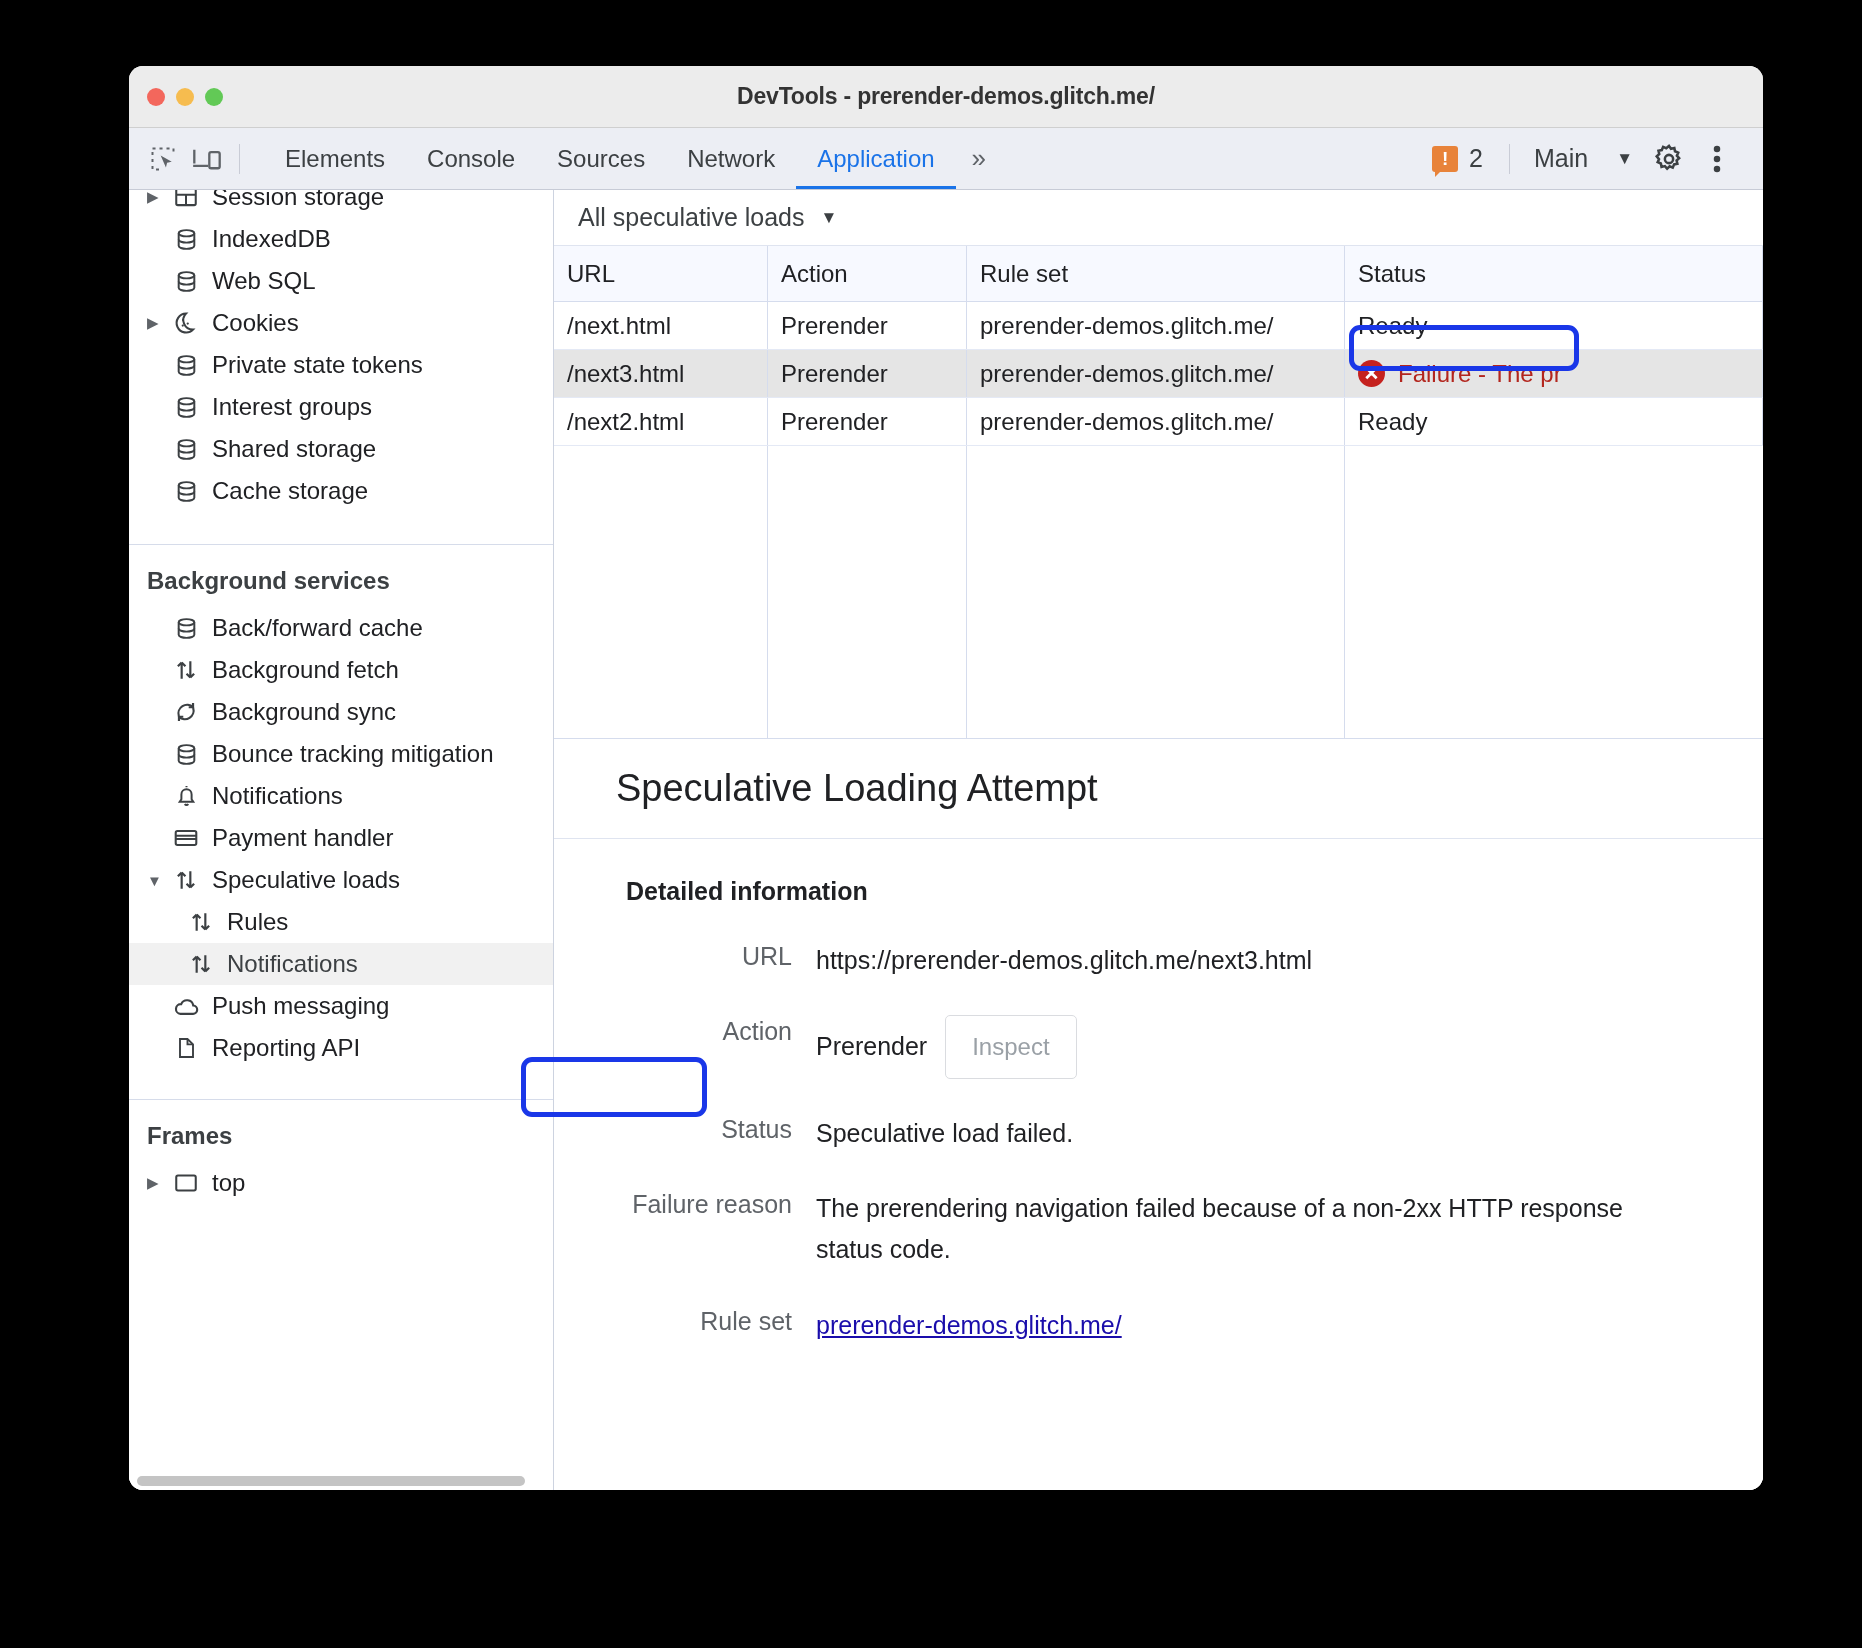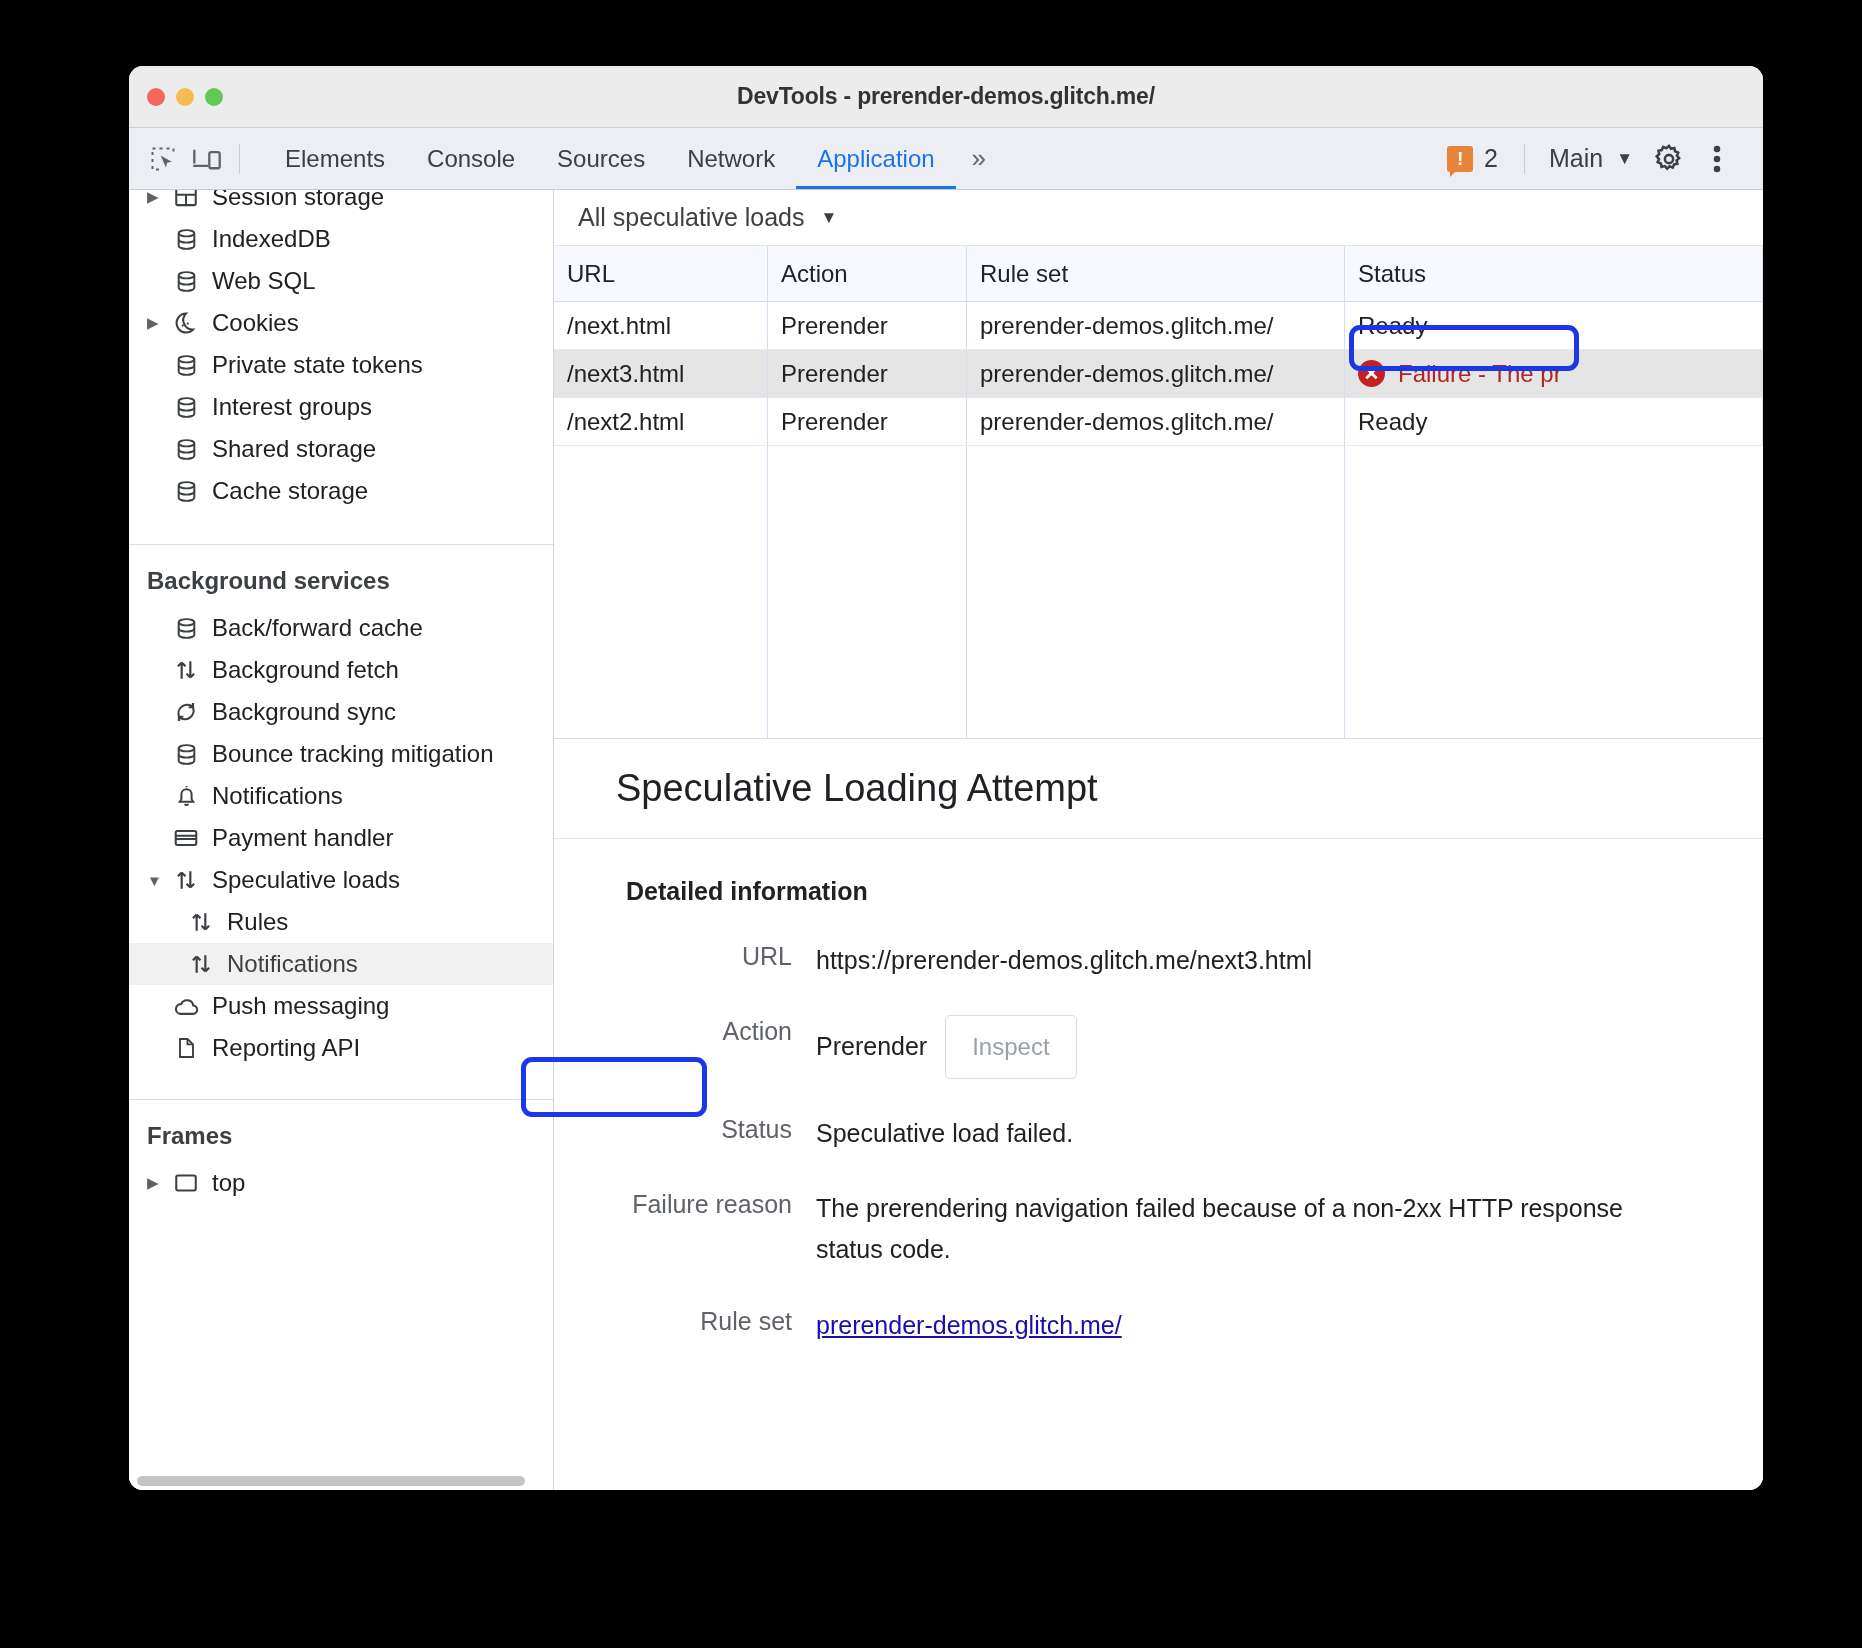--- a/index.html
+++ b/index.html
@@ -73,21 +73,21 @@
     width: 26px; height: 26px; background: #e8833a;
     border-radius: 3px; position: relative;
     display: flex; align-items: center; justify-content: center;
     color: #fff; font-size: 19px; font-weight: bold; line-height: 1;
   }
   .warn-badge::after {
     content:""; position:absolute; left:3px; bottom:-5px;
     border-left: 6px solid #e8833a; border-bottom: 6px solid transparent;
   }
   #warn-count { font-size: 25px; color: #3c4043; }
-  #main-select { display: flex; align-items: center; gap: 13px; padding: 0 10px; font-size: 25px; color: #3c4043; }
+  #main-select { display: flex; align-items: center; gap: 28px; padding: 0 10px; font-size: 25px; color: #3c4043; }
   .caret { font-size: 17px; color: #3c4043; }
 
   
   #split { flex: 1; display: flex; min-height: 0; }
 
   
   #sidebar {
     width: 425px; flex: 0 0 425px;
     background: #fff;
     border-right: 1px solid #cdd3e0;

